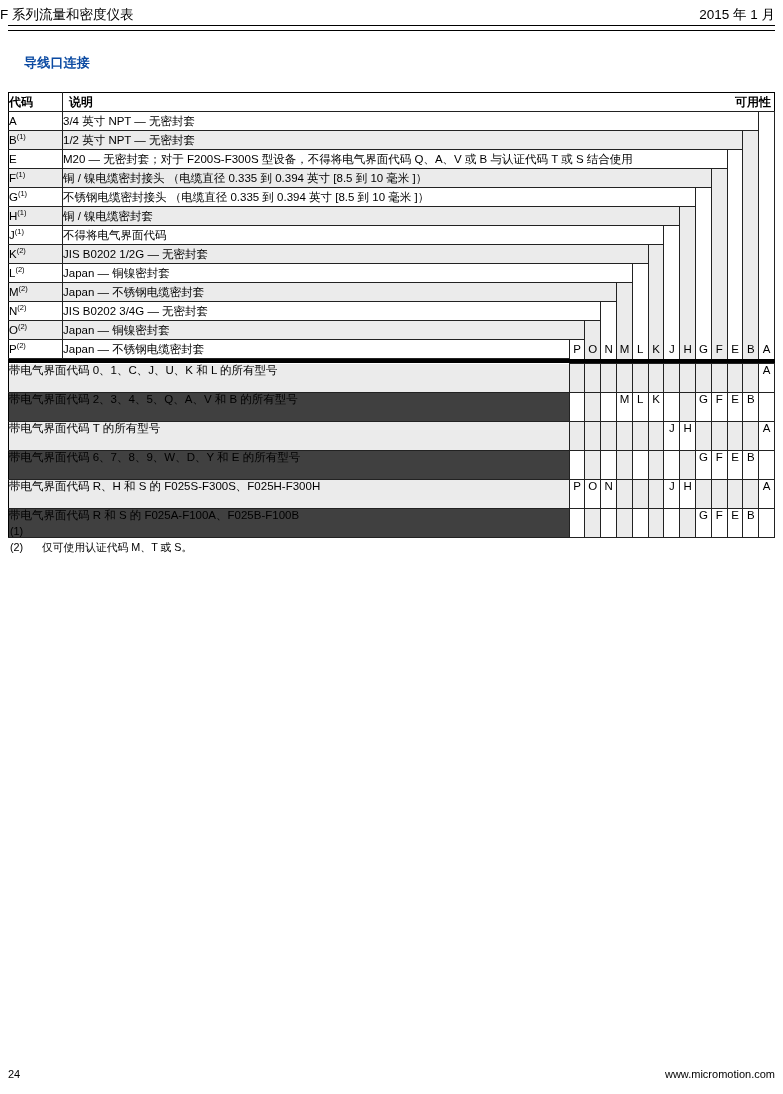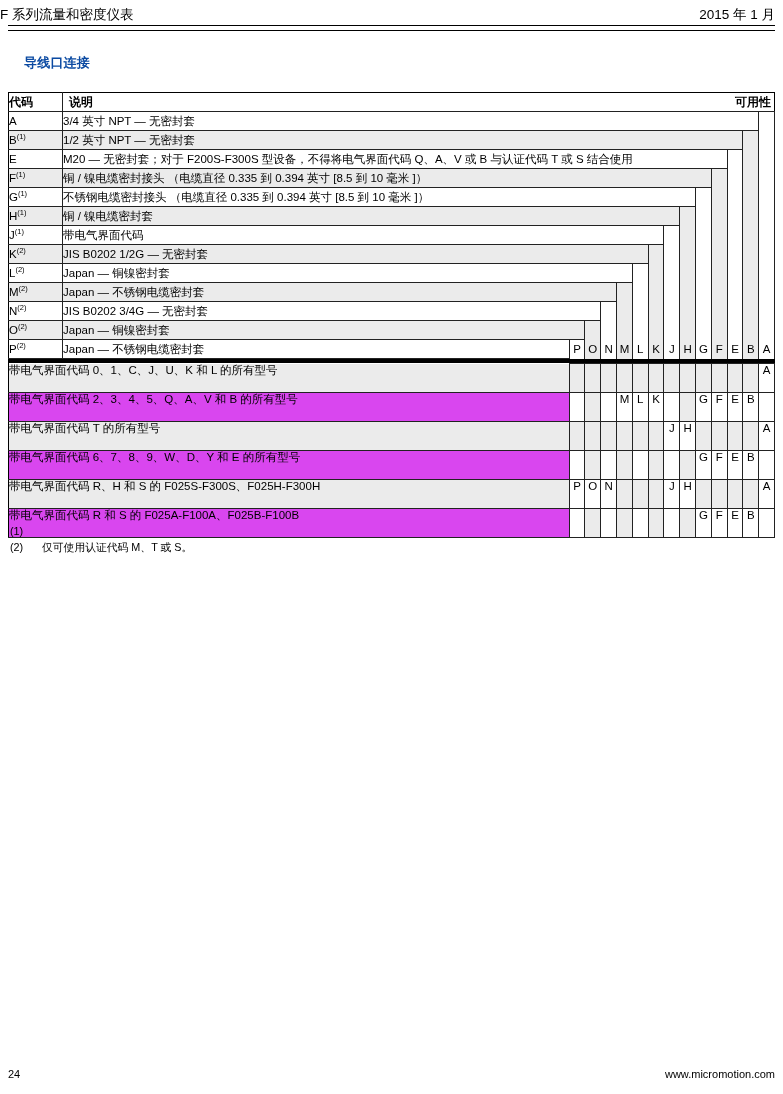--- a/index.html
+++ b/index.html
@@ -47,21 +47,21 @@
   td.code{border-right:1px solid #222;border-bottom:1px solid #222;padding-left:4px;background:inherit;}
   td.desc{border-bottom:1px solid #222;padding-left:6px;background:inherit;}
   td.strip{border-left:1px solid #222;border-right:1px solid #222;background:#fff;
            text-align:center;font-size:11px;}
   td.strip.cg{background:var(--stripe,#ebebeb);}
   sup.fn-sup{font-size:7.5px;vertical-align:super;line-height:0;}
   
   tr.seprow td{height:4px;background:#000;padding:0;border:none;}
   
   tr.mrow td{height:28px;vertical-align:top;}
-  tr.mrow{background:#d946ef;}
+  tr.mrow{background:#404040;}
   tr.mrow.g{background:var(--stripe,#ebebeb);}
   td.mdesc{border-bottom:1px solid #222;padding:4px 0 0 6px;font-size:11.5px;background:inherit;}
   td.mcell{border:1px solid #222;text-align:center;font-size:11px;padding-top:4px;background:#fff;}
   td.mcell.mg{background:var(--stripe,#ebebeb);}
   
   .footnotes{position:absolute;left:10px;top:523px;font-size:10.8px;line-height:16px;}
   .fn-line{display:flex;}
   .fn-marker{width:32px;flex:none;}
   
   .page-footer{
@@ -149,21 +149,21 @@
           <td class="desc" colspan="8">铜 / 镍电缆密封套</td>
           <td class="strip cg"></td>
           <td class="strip"></td>
           <td class="strip cg"></td>
           <td class="strip"></td>
           <td class="strip cg"></td>
           <td class="strip"></td>
         </tr>
         <tr class="trow">
           <td class="code">J<sup class="fn-sup">(1)</sup></td>
-          <td class="desc" colspan="7">带电气界面代码</td>
+          <td class="desc" colspan="7">不得将电气界面代码</td>
           <td class="strip"></td>
           <td class="strip cg"></td>
           <td class="strip"></td>
           <td class="strip cg"></td>
           <td class="strip"></td>
           <td class="strip cg"></td>
           <td class="strip"></td>
         </tr>
         <tr class="trow g">
           <td class="code">K<sup class="fn-sup">(2)</sup></td>

